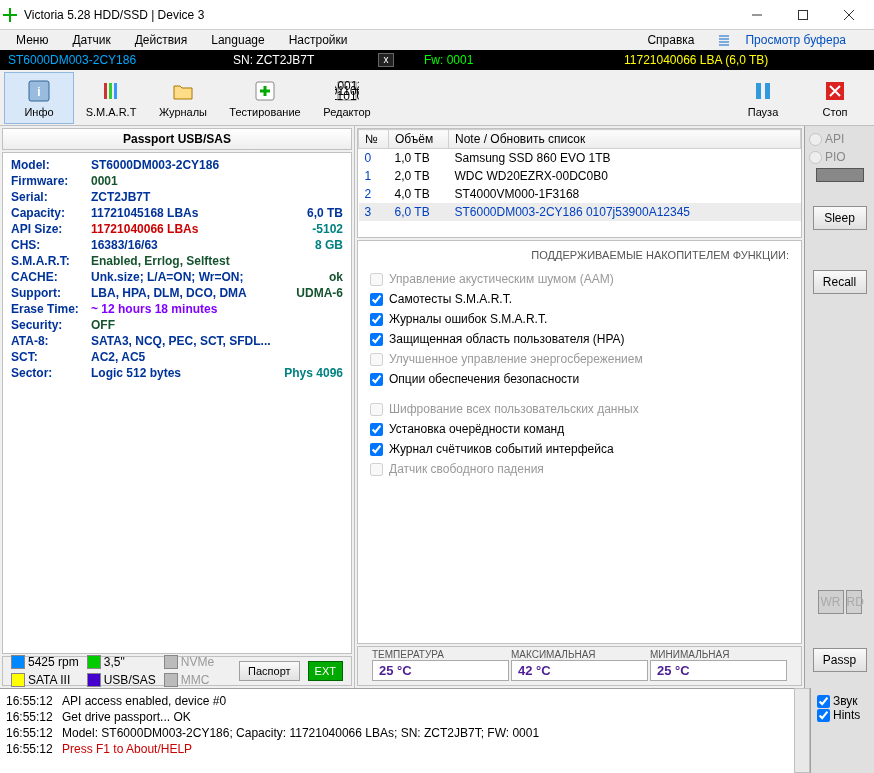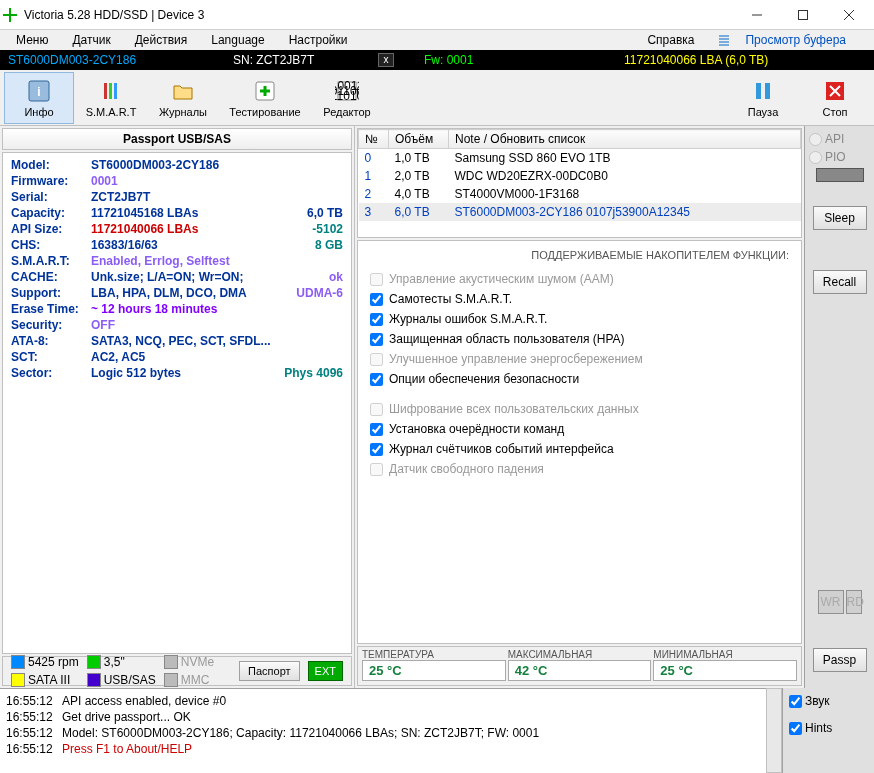--- a/index.html
+++ b/index.html
@@ -26,21 +26,21 @@
 .tbtn .lbl { font-size: 11px; }
 .spacer { flex: 1; }
 .main { flex: 1; display: flex; min-height: 0; }
 .left { width: 355px; display: flex; flex-direction: column; border-right: 1px solid #c0c0c0; }
 .passhdr { height: 22px; background: linear-gradient(#fff,#eee); border: 1px solid #c0c0c0; margin: 2px; display: flex; align-items: center; justify-content: center; font-weight: bold; }
 .info { flex: 1; background: #fff; border: 1px solid #c0c0c0; margin: 0 2px 2px 2px; padding: 4px 6px; overflow: hidden; }
 .info table { border-collapse: collapse; width: 100%; }
 .info td { padding: 1px 2px; vertical-align: top; font-weight: bold; }
 .info .k { color: #003399; width: 80px; }
 .info .ext { text-align: right; }
-.green { color: #8b5cf6; }
+.green { color: #14532d; }
 .purple { color: #8000ff; }
 .red { color: #cc0000; }
 .navy { color: #003399; }
 .teal { color: #008080; }
 .featbar { height: 30px; display: flex; align-items: center; gap: 8px; padding: 2px 8px; background:#f0f0f0; border:1px solid #c0c0c0; margin:0 2px 2px 2px; }
 .swatch { width: 14px; height: 14px; border: 1px solid #888; }
 .featbar .grp { display:flex; align-items:center; gap:3px; font-size:11px; }
 .btn { background: linear-gradient(#fafafa,#e0e0e0); border: 1px solid #a0a0a0; padding: 3px 8px; font-size: 11px; }
 .ext-btn { background:#0a0; color:#fff; border:1px solid #060; padding:3px 6px; font-size:11px; }
 .mid { flex: 1; display: flex; flex-direction: column; min-width: 0; }
@@ -48,24 +48,24 @@
 .devlist table { border-collapse: collapse; width:100%; }
 .devlist th, .devlist td { text-align:left; padding: 2px 6px; }
 .devlist th { background: linear-gradient(#fcfcfc,#ececec); border:1px solid #d0d0d0; font-weight:normal; }
 .devlist tr.sel td { background:#ececec; color:#0040c0; }
 .devlist td:first-child { color:#0040c0; }
 .devlist .blank td { height: 16px; }
 .features { flex:1; background:#fff; border:1px solid #c0c0c0; margin:0 2px 2px 2px; padding:8px 12px; }
 .features .hdr { text-align:right; font-size:11px; color:#555; margin-bottom:8px; }
 .features label { display:flex; align-items:center; gap:6px; padding:3px 0; font-size:13px; }
 .features label.dis { color:#999; }
-.temps { height:40px; background:#f0f0f0; border:1px solid #c0c0c0; margin:0 2px 2px 2px; display:flex; padding:2px 4px; gap:2px; }
+.temps { height:40px; background:#f0f0f0; border:1px solid #c0c0c0; margin:0 2px 2px 2px; display:flex; padding:2px 14px; gap:2px; }
 .tempbox { flex:1; display:flex; flex-direction:column; }
 .tempbox .tl { font-size:10px; color:#555; }
-.tempbox .tv { background:#fff; border:1px solid #aaa; padding:2px 6px; color:#15803d; font-weight:bold; font-size:13px; }
+.tempbox .tv { background:#fff; border:1px solid #aaa; padding:2px 6px; color:#4c1d95; font-weight:bold; font-size:13px; }
 .right { width: 70px; background:#e0e0e0; border-left:1px solid #a0a0a0; display:flex; flex-direction:column; align-items:center; padding:6px 4px; gap:4px; }
 .radio { display:flex; align-items:center; gap:3px; color:#888; font-size:11px; width:100%; }
 .rbtn { background: linear-gradient(#fafafa,#e0e0e0); border:1px solid #909090; padding:4px 0; width:54px; text-align:center; font-size:12px; }
 .rbtn.dis { color:#aaa; background:#d0d0d0; }
 .log { height:85px; background:#fff; border-top:1px solid #a0a0a0; padding:4px 6px; overflow:hidden; }
 .log div { padding:1px 0; }
 .log .ts { display:inline-block; width:56px; }
 .chkrow { display:flex; align-items:center; gap:3px; font-size:11px; }
 input[type=checkbox], input[type=radio] { margin:0; }
 .scroll-track { width:16px; background:#e8e8e8; border:1px solid #c0c0c0; }
@@ -428,21 +428,21 @@
 </div>
 
 <div class="bottom-wrap">
   <div class="log" style="flex:1">
     <div><span class="ts">16:55:12</span><span>API access enabled, device #0</span></div>
     <div><span class="ts">16:55:12</span><span>Get drive passport... OK</span></div>
     <div><span class="ts">16:55:12</span><span>Model: ST6000DM003-2CY186; Capacity: 11721040066 LBAs; SN: ZCT2JB7T; FW: 0001</span></div>
     <div><span class="ts">16:55:12</span><span class="red">Press F1 to About/HELP</span></div>
   </div>
   <div class="scroll-track"></div>
-  <div style="width:92px;background:#e0e0e0;border-left:1px solid #a0a0a0;padding:6px;display:flex;flex-direction:column;gap:13px;">
+  <div style="width:64px;background:#e0e0e0;border-left:1px solid #a0a0a0;padding:6px;display:flex;flex-direction:column;gap:0;">
     <label class="chkrow">
         <input type="checkbox" checked="" style="">
         <span>Звук</span>
       </label>
     <label class="chkrow">
         <input type="checkbox" checked="" style="">
         <span>Hints</span>
       </label>
   </div>
 </div>

